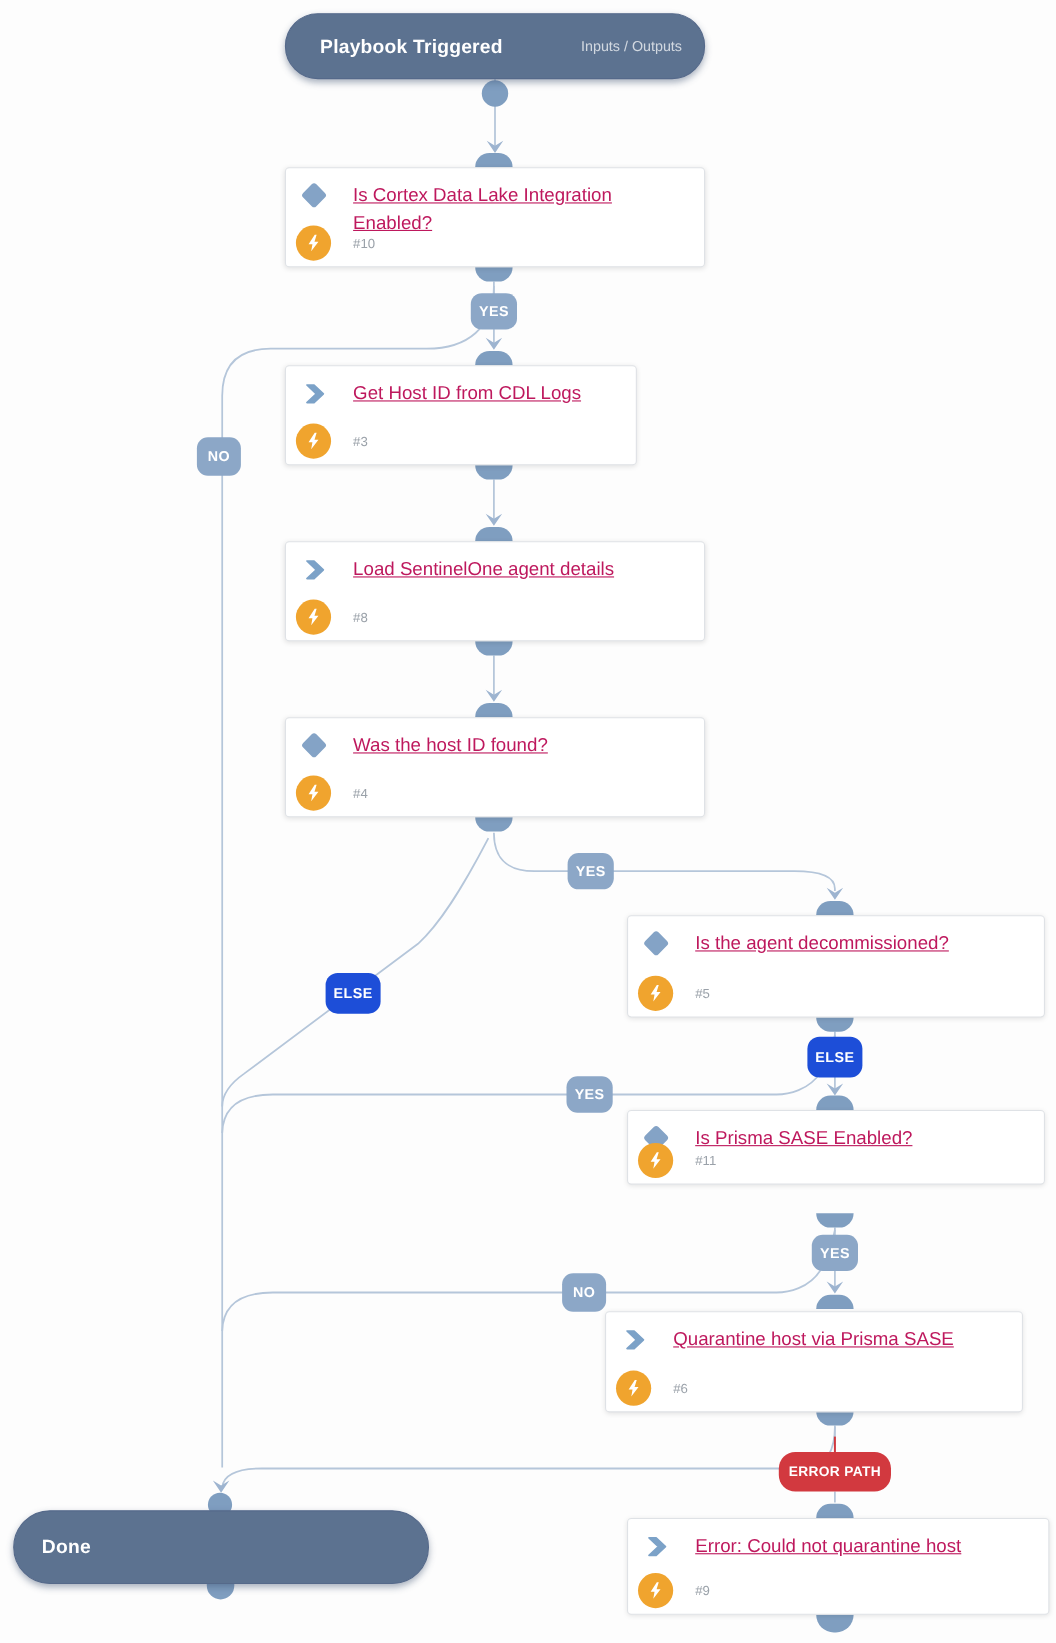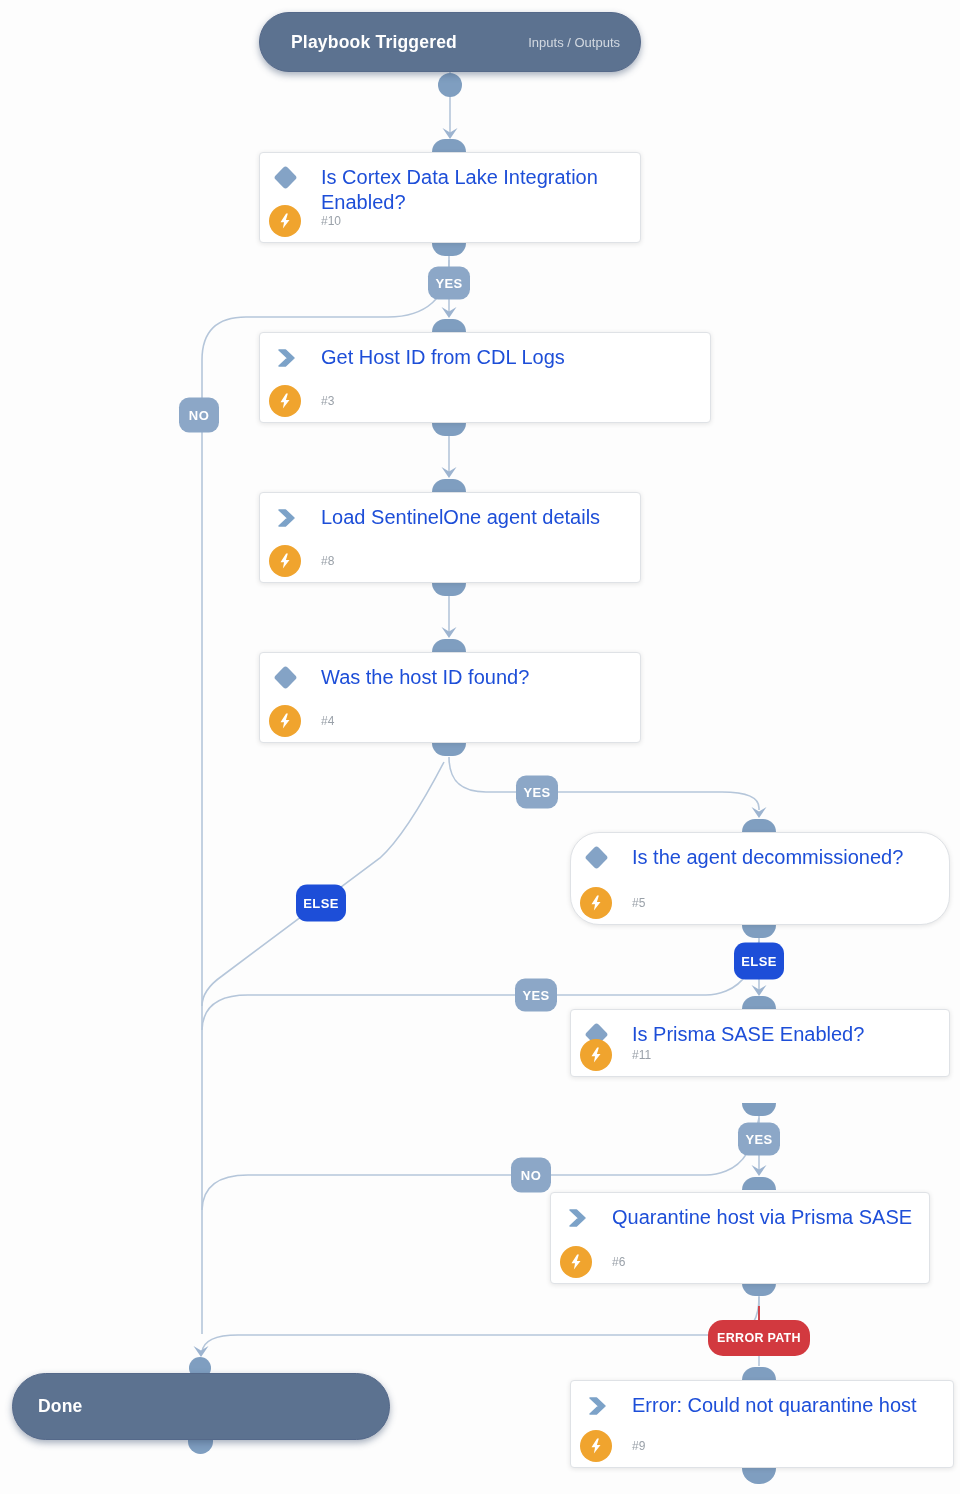--- a/index.html
+++ b/index.html
@@ -42,21 +42,21 @@
   .node{
     position:absolute;z-index:3;
     background:#ffffff;
     border:1px solid #dfe2e6;
     border-radius:4px;
     box-shadow:0 1px 5px rgba(0,0,0,0.10);
     box-sizing:border-box;
   }
   .node-title{
     position:absolute;left:61px;top:12px;right:14px;
-    font-size:20px;line-height:25px;color:#1d4ed8;
+    font-size:17px;line-height:25px;color:#be185d;text-decoration:underline;
   }
   .type-icon{position:absolute;left:14px;top:13px;width:24px;height:24px;}
   .diamond{
     position:absolute;left:3px;top:3px;width:17px;height:17px;
     background:#84a3c6;border-radius:3px;transform:rotate(45deg);
   }
   .bolt{
     position:absolute;left:9px;bottom:5px;width:32px;height:32px;
     border-radius:50%;background:#f0a42e;
     display:flex;align-items:center;justify-content:center;
@@ -141,21 +141,21 @@
       </span>
     <div class="node-title">Is Cortex Data Lake Integration Enabled?</div>
     <span class="bolt">
       <svg width="18" height="18" viewBox="0 0 24 24">
           <path d="M13.5 2 L6 13.5 H10.7 L9.2 22 L18 10.5 H13.2 L15.8 2 Z" fill="#ffffff"></path>
         </svg>
     </span>
     <span class="node-id">#10</span>
   </div>
 
-  <div class="node" style="left:259px;top:332px;width:452px;height:91px;">
+  <div class="node" style="left:259px;top:332px;width:320px;height:91px;">
     <span class="type-icon">
       <svg width="24" height="24" viewBox="0 0 24 24">
           <path d="M5 4 h6.5 L20 12 l-8.5 8 H5 l8.5 -8 Z" fill="#7ca2c8" stroke="#7ca2c8" stroke-width="1.5" stroke-linejoin="round"></path>
         </svg>
     </span>
     <div class="node-title">Get Host ID from CDL Logs</div>
     <span class="bolt">
       <svg width="18" height="18" viewBox="0 0 24 24">
           <path d="M13.5 2 L6 13.5 H10.7 L9.2 22 L18 10.5 H13.2 L15.8 2 Z" fill="#ffffff"></path>
         </svg>
@@ -184,21 +184,21 @@
       </span>
     <div class="node-title">Was the host ID found?</div>
     <span class="bolt">
       <svg width="18" height="18" viewBox="0 0 24 24">
           <path d="M13.5 2 L6 13.5 H10.7 L9.2 22 L18 10.5 H13.2 L15.8 2 Z" fill="#ffffff"></path>
         </svg>
     </span>
     <span class="node-id">#4</span>
   </div>
 
-  <div class="node" style="left:570px;top:832px;width:380px;height:93px;border-radius:29px;">
+  <div class="node" style="left:570px;top:832px;width:380px;height:93px;">
     <span class="type-icon">
         <span class="diamond"></span>
       </span>
     <div class="node-title">Is the agent decommissioned?</div>
     <span class="bolt">
       <svg width="18" height="18" viewBox="0 0 24 24">
           <path d="M13.5 2 L6 13.5 H10.7 L9.2 22 L18 10.5 H13.2 L15.8 2 Z" fill="#ffffff"></path>
         </svg>
     </span>
     <span class="node-id">#5</span>

